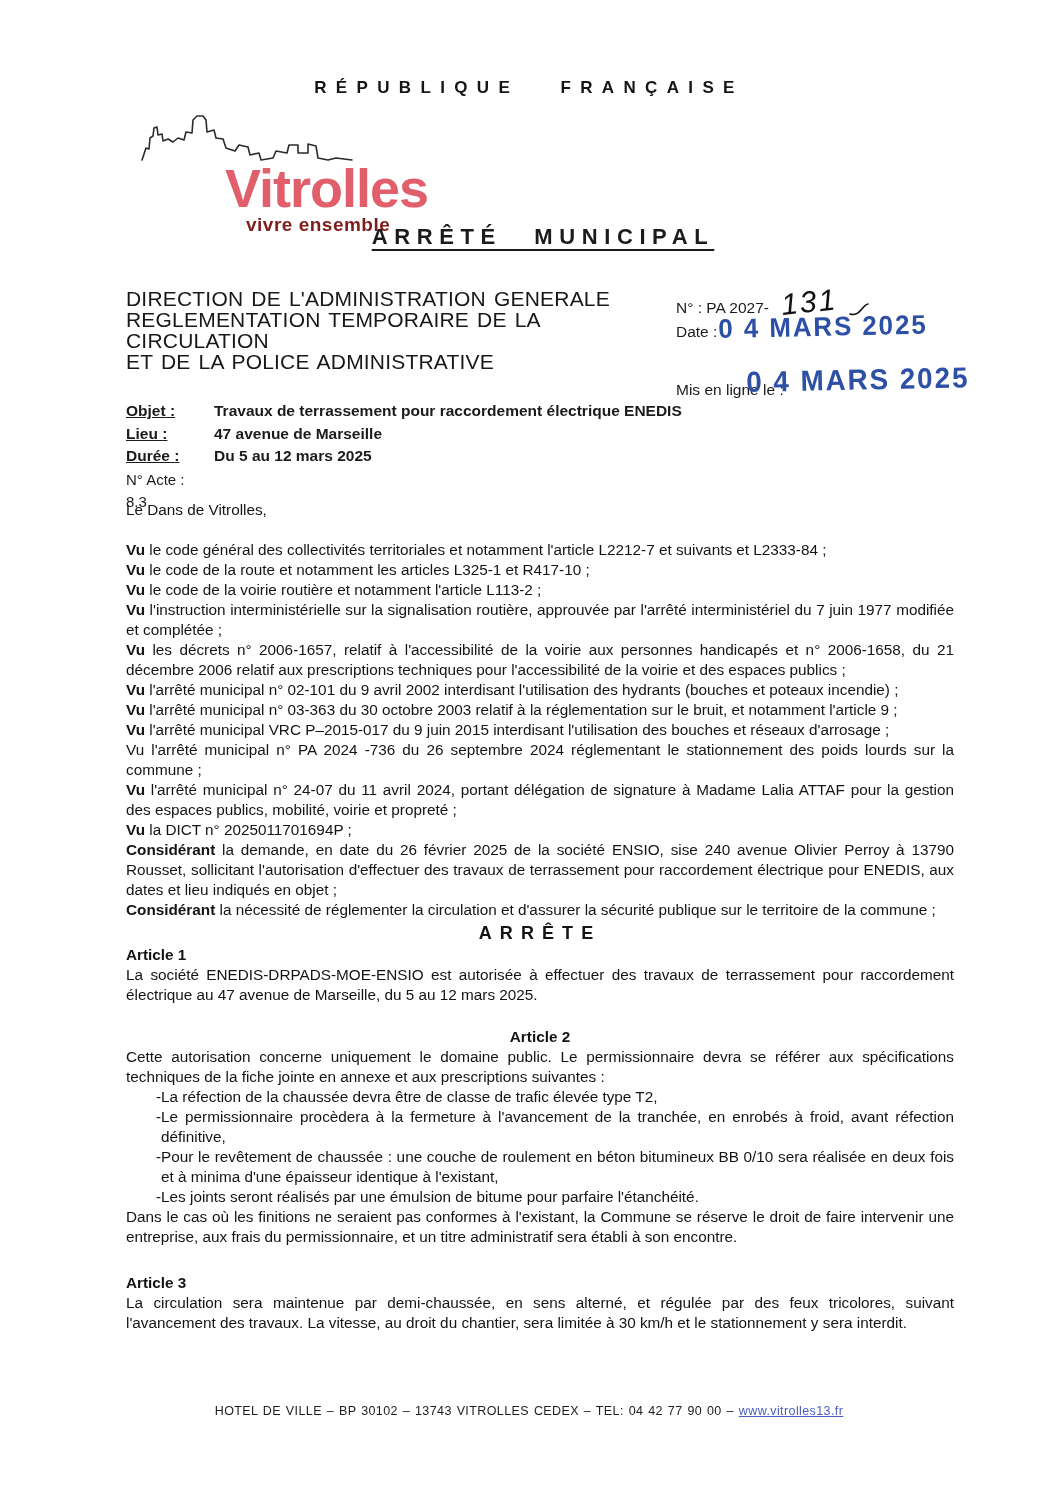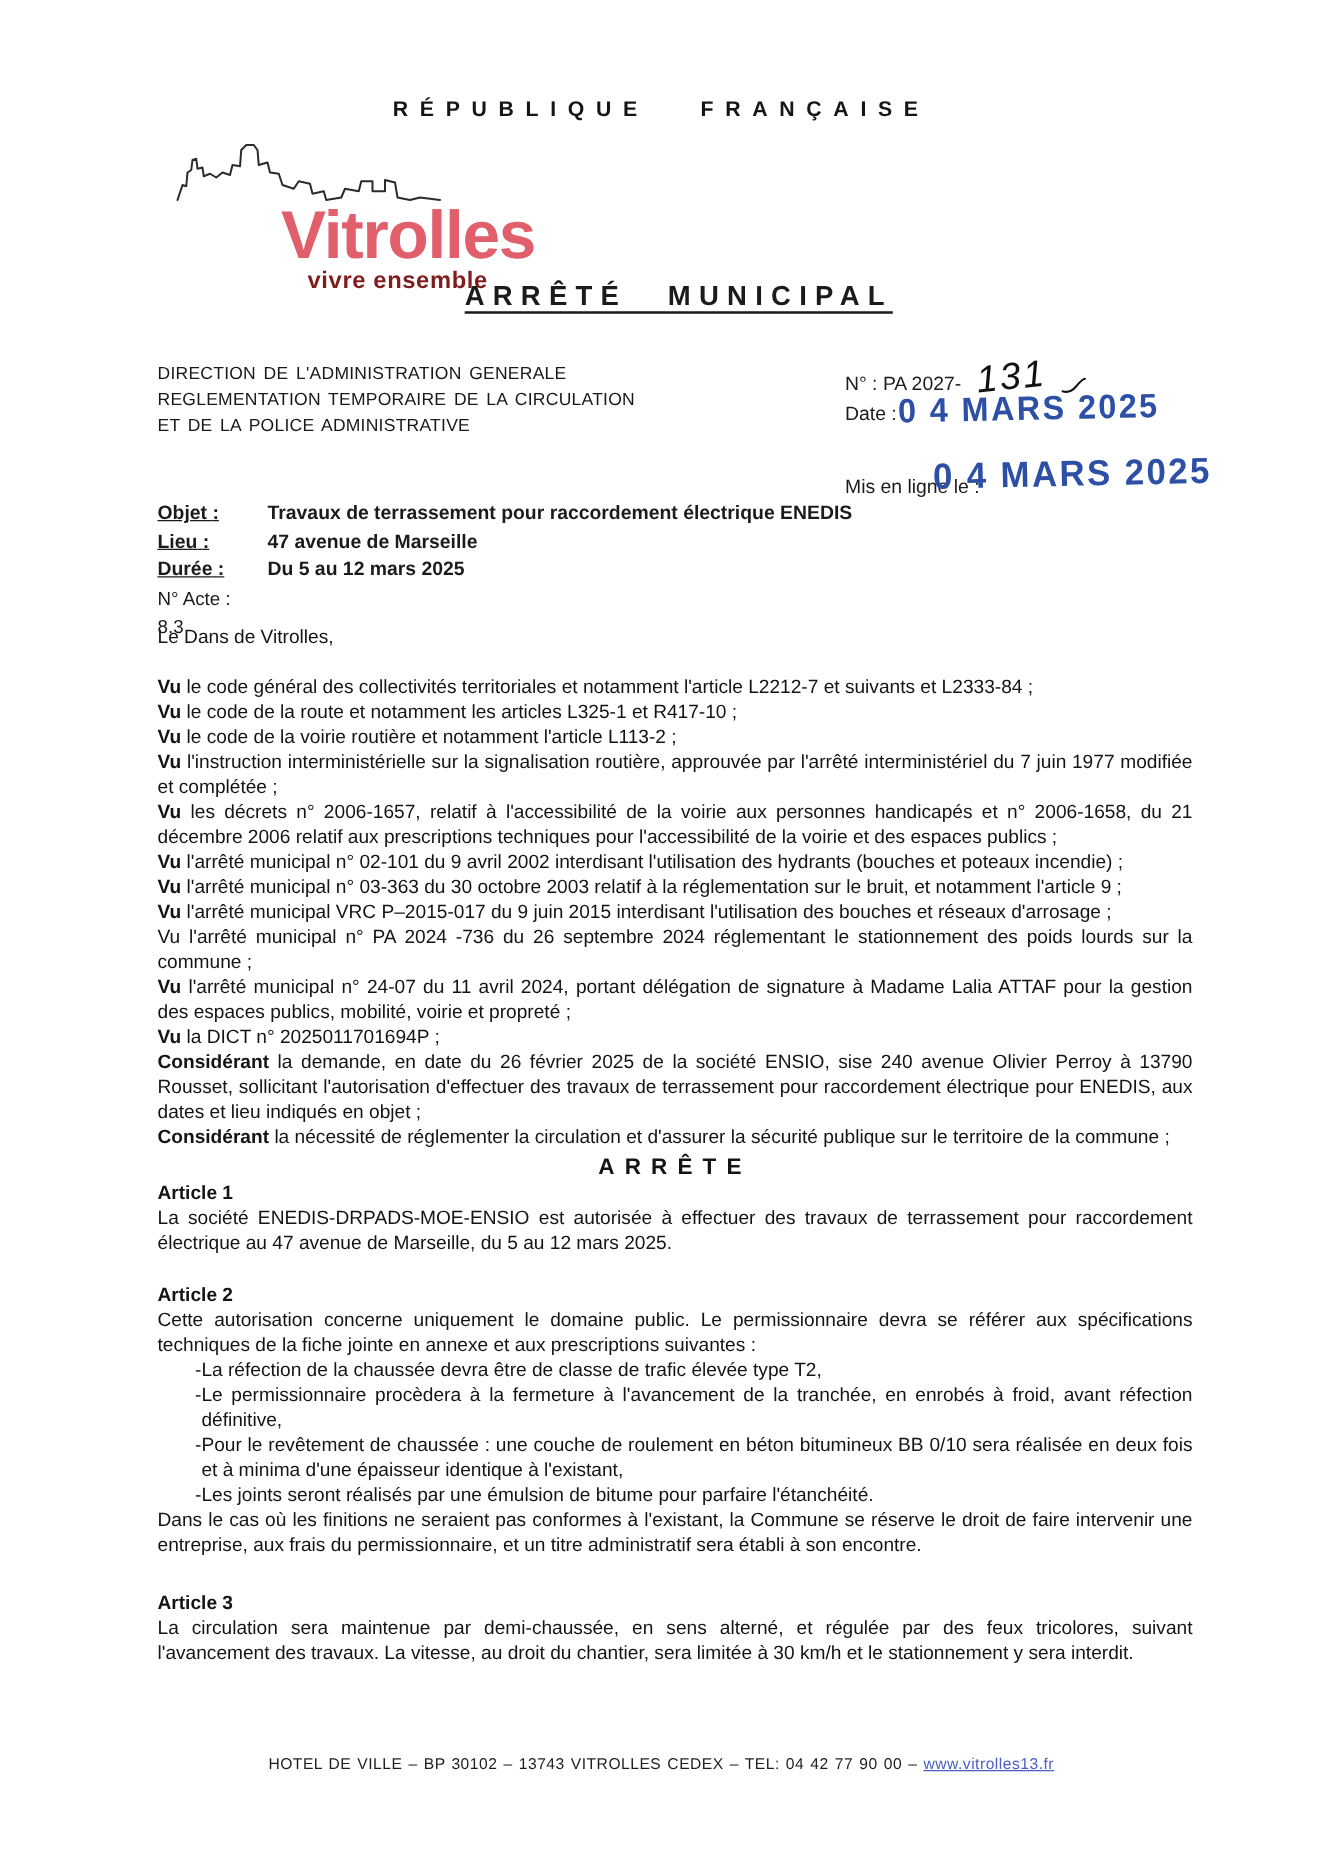--- a/index.html
+++ b/index.html
@@ -32,21 +32,21 @@
   .doc-title {
     position: absolute; top: 224px; left: 0; width: 100%;
     text-align: center;
     font-size: 22px; font-weight: bold;
     letter-spacing: 0.30em; word-spacing: 0.9em;
     text-decoration: underline; text-underline-offset: 5px; text-decoration-thickness: 2px; padding-left: 28px;
   }
 
   
   .direction { position: absolute; top: 288px; left: 126px; width: 520px;
-    font-size: 14px; line-height: 21px; letter-spacing: 0.2px; color: #181818;
+    font-size: 21px; line-height: 21px; letter-spacing: 0.2px; color: #181818;
     word-spacing: 2px; }
   .meta { position: absolute; top: 286px; left: 676px; width: 370px; font-size: 15.5px; }
   .meta-row { display: flex; align-items: baseline; }
   .hand {
     display: inline-block;
     font-size: 30px; font-style: italic;
     transform: rotate(-6deg); transform-origin: left bottom;
     margin-left: 14px; position: relative; top: 2px;
     letter-spacing: 2px; color: #111;
   }
@@ -75,21 +75,21 @@
   }
   .bodytext p { text-align: justify; }
   .salutation { margin-bottom: 20px; text-align: left !important; }
   .clause b { font-weight: bold; }
   .clause .nb { font-weight: normal; }
   .arrete-heading {
     text-align: center; font-weight: bold; font-size: 18px;
     letter-spacing: 0.45em; margin: 3px 0 2px 0;
   }
   .article-title { font-weight: bold; }
-  .mt-a2 { margin-top: 22px; }
+  .mt-a2 { margin-top: 22px; text-align: center; }
   .mt-a3 { margin-top: 26px; }
   .bullet { display: flex; }
   .bullet .dash { flex: 0 0 32px; padding-left: 30px; }
   .bullet .btext { flex: 1; text-align: justify; }
 
   
   .footer {
     position: absolute; top: 1404px; left: 0; width: 100%;
     text-align: center; font-size: 12.5px; letter-spacing: 0.4px;
     color: #1d1d1d; word-spacing: 1px;

